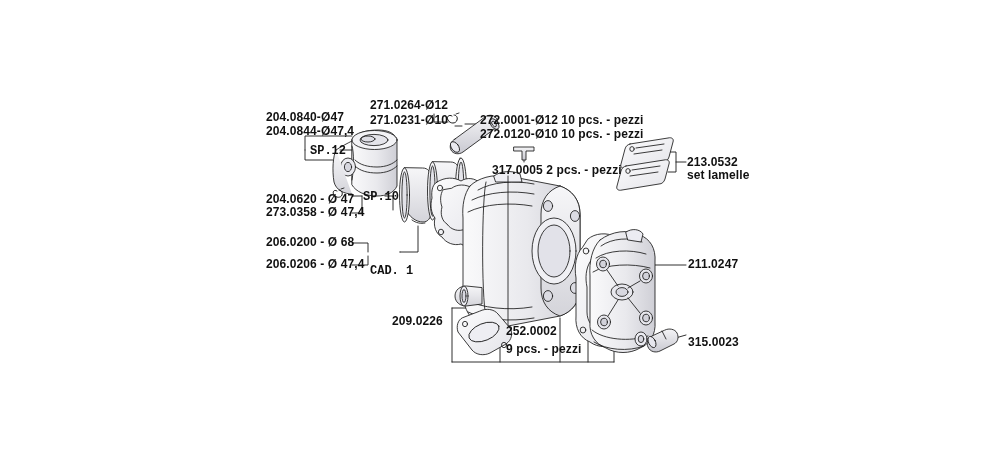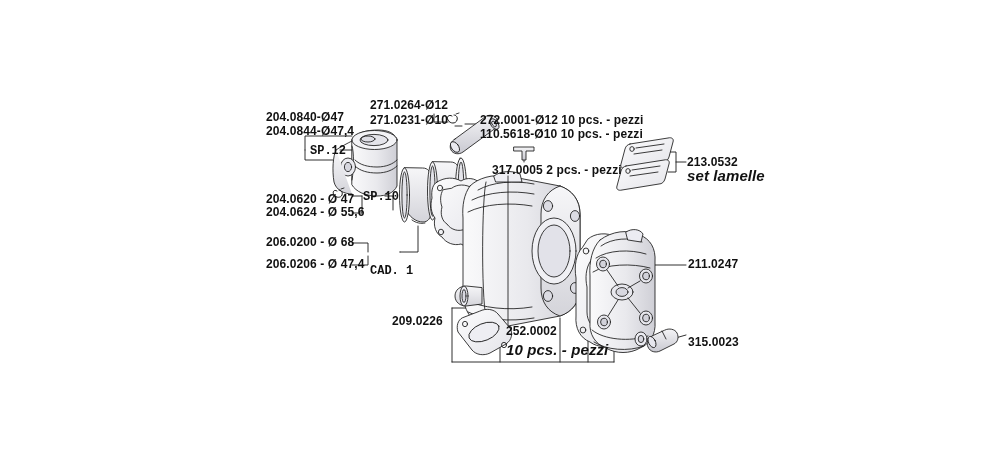--- a/index.html
+++ b/index.html
@@ -42,22 +42,21 @@
   .lbl-box {
     position: absolute;
     font-family: Liberation Mono, monospace;
     font-weight: bold;
     font-size: 12px;
     color: #111111;
     white-space: nowrap;
   }
   .lbl-sub {
     font-weight: bold;
-    font-size: 15px;
-    font-style: italic;
+    font-size: 12px;
   }
 </style>
 </head>
 <body>
 
 <div id="diagram-root">
 
   <svg id="diagram-svg" viewBox="0 0 1000 459">
     <defs>
       <linearGradient id="metalGrad" x1="0" y1="0" x2="0" y2="1">
@@ -351,39 +350,39 @@
 
     </g>
   </svg>
 
   <div class="lbl" style="left:266px; top:112px;">204.0840-Ø47</div>
   <div class="lbl" style="left:266px; top:126px;">204.0844-Ø47,4</div>
   <div class="lbl-box" style="left:310px; top:144px;">SP.12</div>
 
   <div class="lbl" style="left:266px; top:194px;">204.0620 - Ø 47</div>
   <div class="lbl-box" style="left:363px; top:190px;">SP.10</div>
-  <div class="lbl" style="left:266px; top:207px;">204.0624 - Ø 55,6</div>
+  <div class="lbl" style="left:266px; top:207px;">273.0358 - Ø 47,4</div>
 
   <div class="lbl" style="left:266px; top:237px;">206.0200 - Ø 68</div>
   <div class="lbl-box" style="left:370px; top:237px;margin-top:27px;">CAD. 1</div>
   <div class="lbl" style="left:266px; top:259px;">206.0206 - Ø 47,4</div>
 
   <div class="lbl" style="left:370px; top:100px;">271.0264-Ø12</div>
   <div class="lbl" style="left:370px; top:115px;">271.0231-Ø10</div>
 
   <div class="lbl" style="left:480px; top:115px;">272.0001-Ø12 10 pcs. - pezzi</div>
-  <div class="lbl" style="left:480px; top:129px;">110.5618-Ø10 10 pcs. - pezzi</div>
+  <div class="lbl" style="left:480px; top:129px;">272.0120-Ø10 10 pcs. - pezzi</div>
 
   <div class="lbl" style="left:492px; top:165px;">317.0005  2 pcs. - pezzi</div>
 
   <div class="lbl" style="left:687px; top:157px;">213.0532</div>
   <div class="lbl lbl-sub" style="left:687px; top:170px;">set lamelle</div>
 
   <div class="lbl" style="left:392px; top:316px;">209.0226</div>
 
   <div class="lbl" style="left:506px; top:326px;">252.0002</div>
-  <div class="lbl lbl-sub" style="left:506px; top:344px;">10 pcs. - pezzi</div>
+  <div class="lbl lbl-sub" style="left:506px; top:344px;">9 pcs. - pezzi</div>
 
   <div class="lbl" style="left:688px; top:259px;">211.0247</div>
 
   <div class="lbl" style="left:688px; top:337px;">315.0023</div>
 
 </div>
 
 </body></html>

